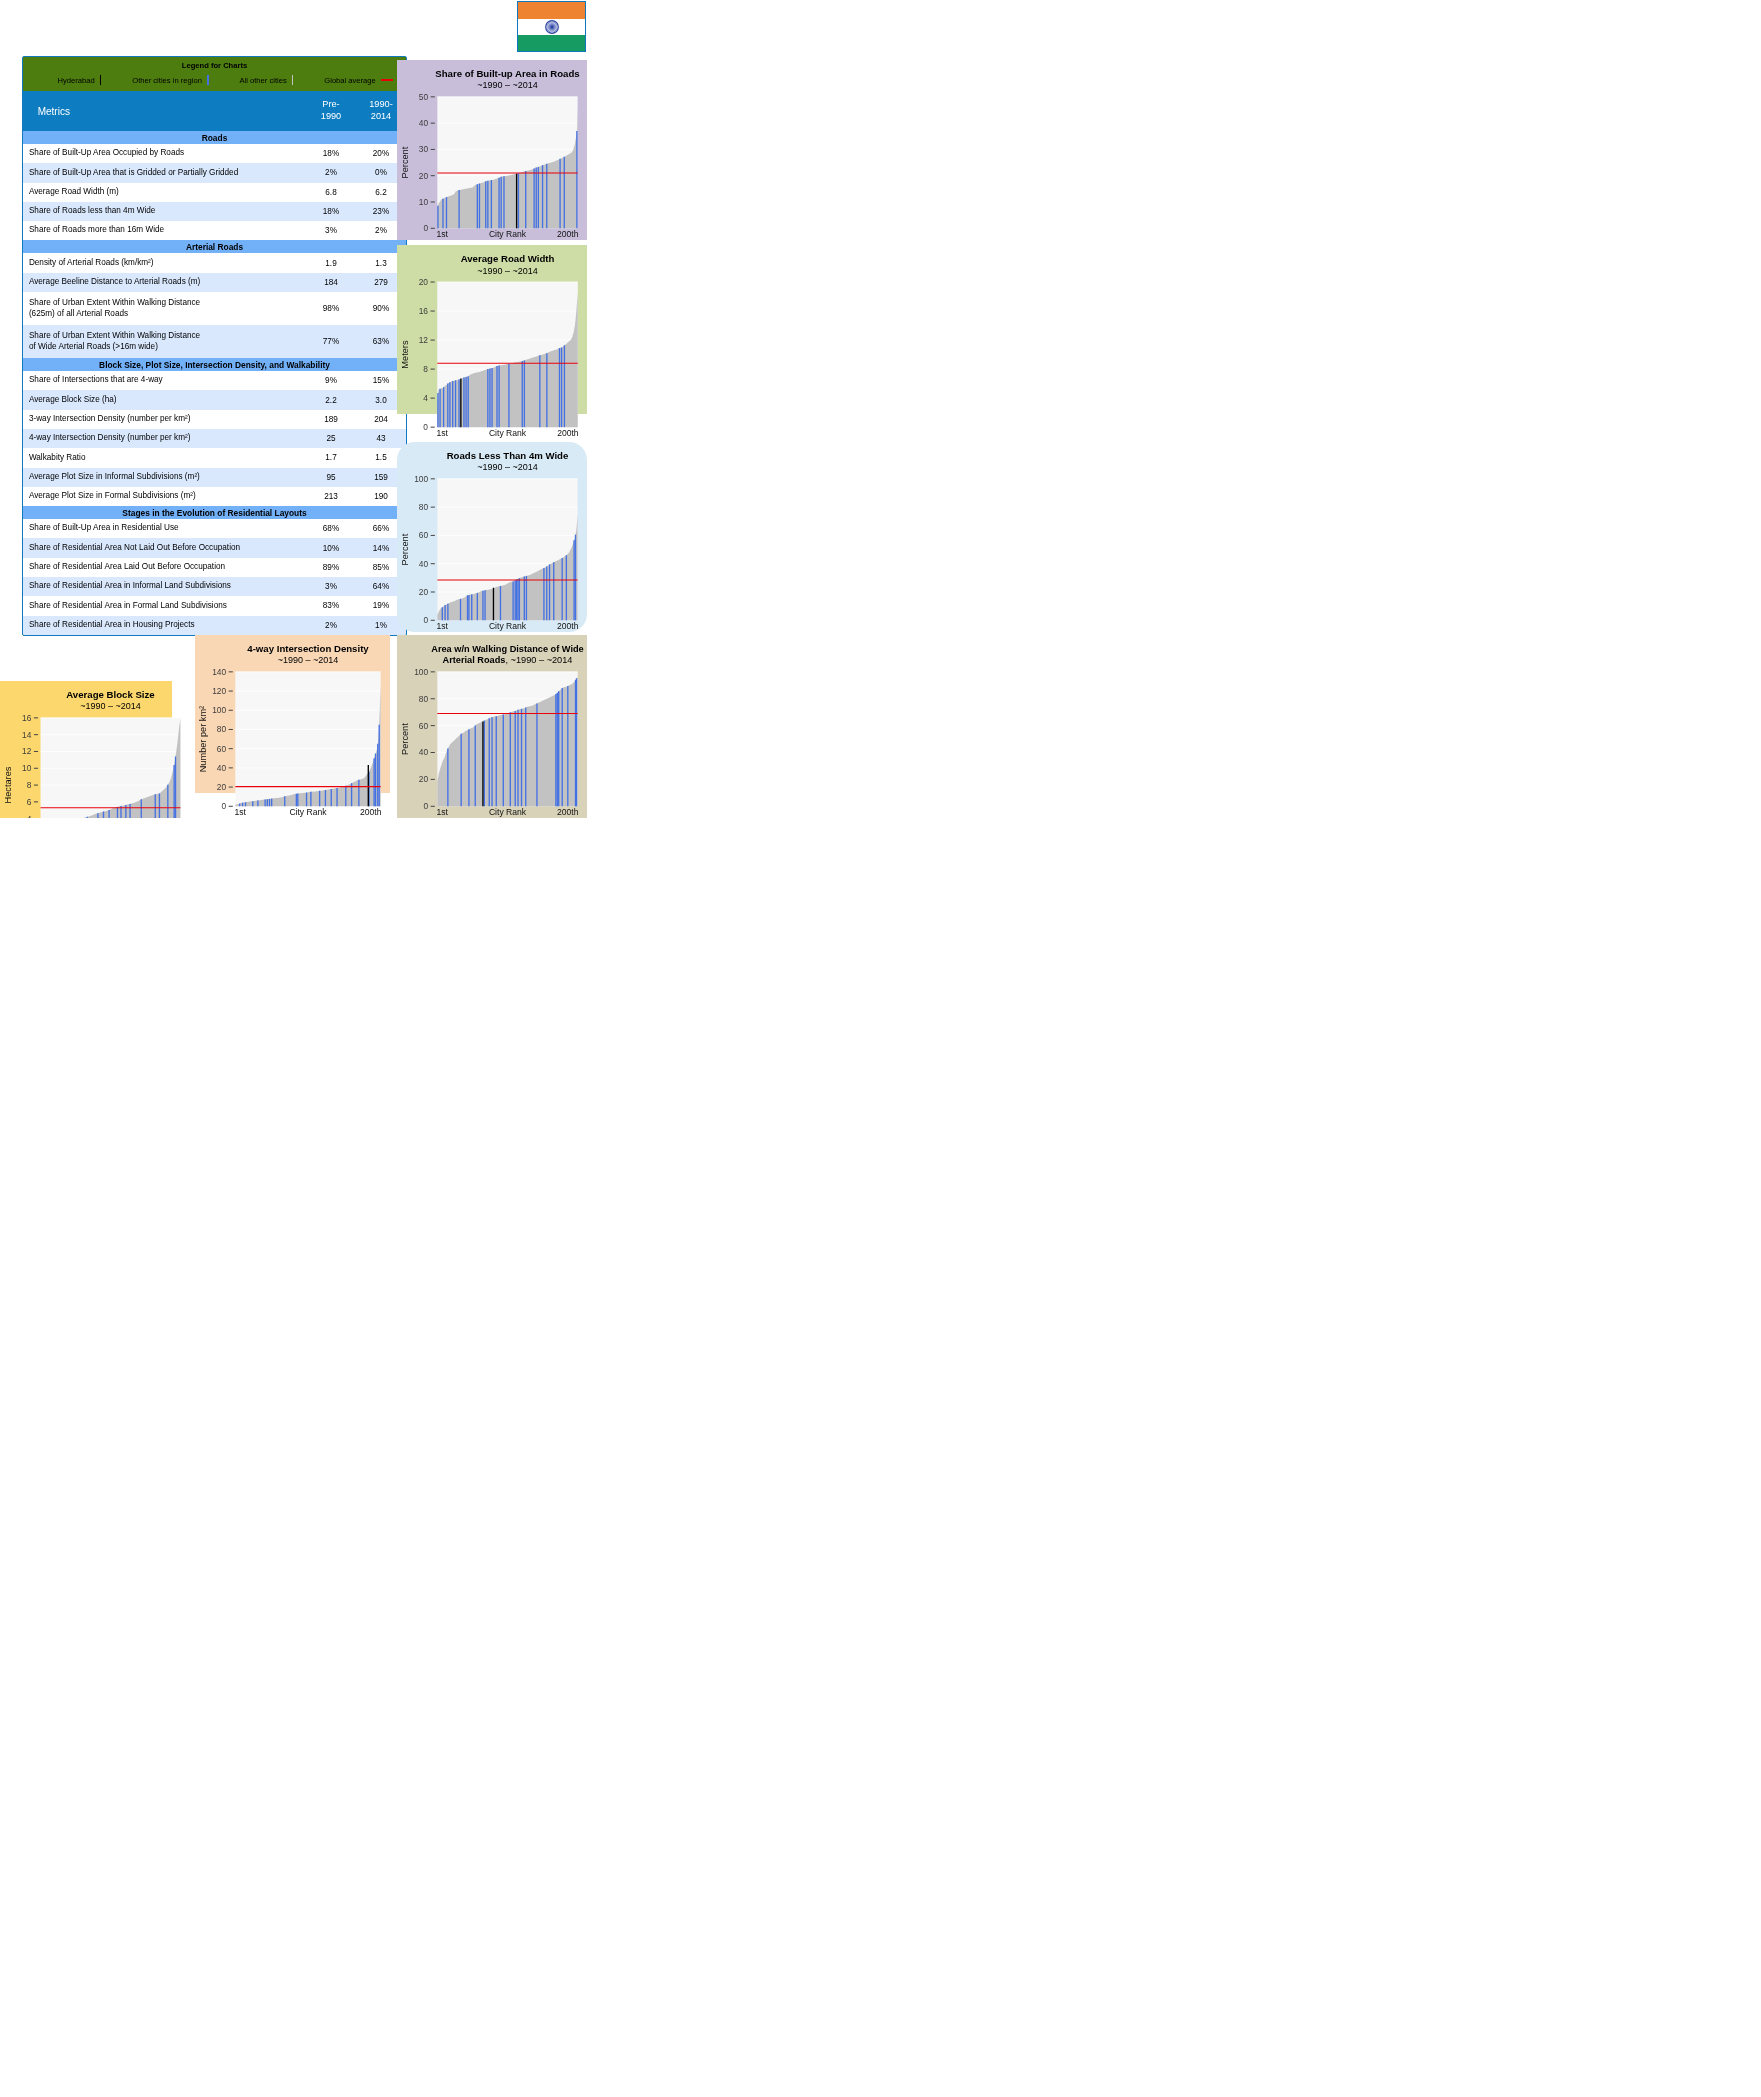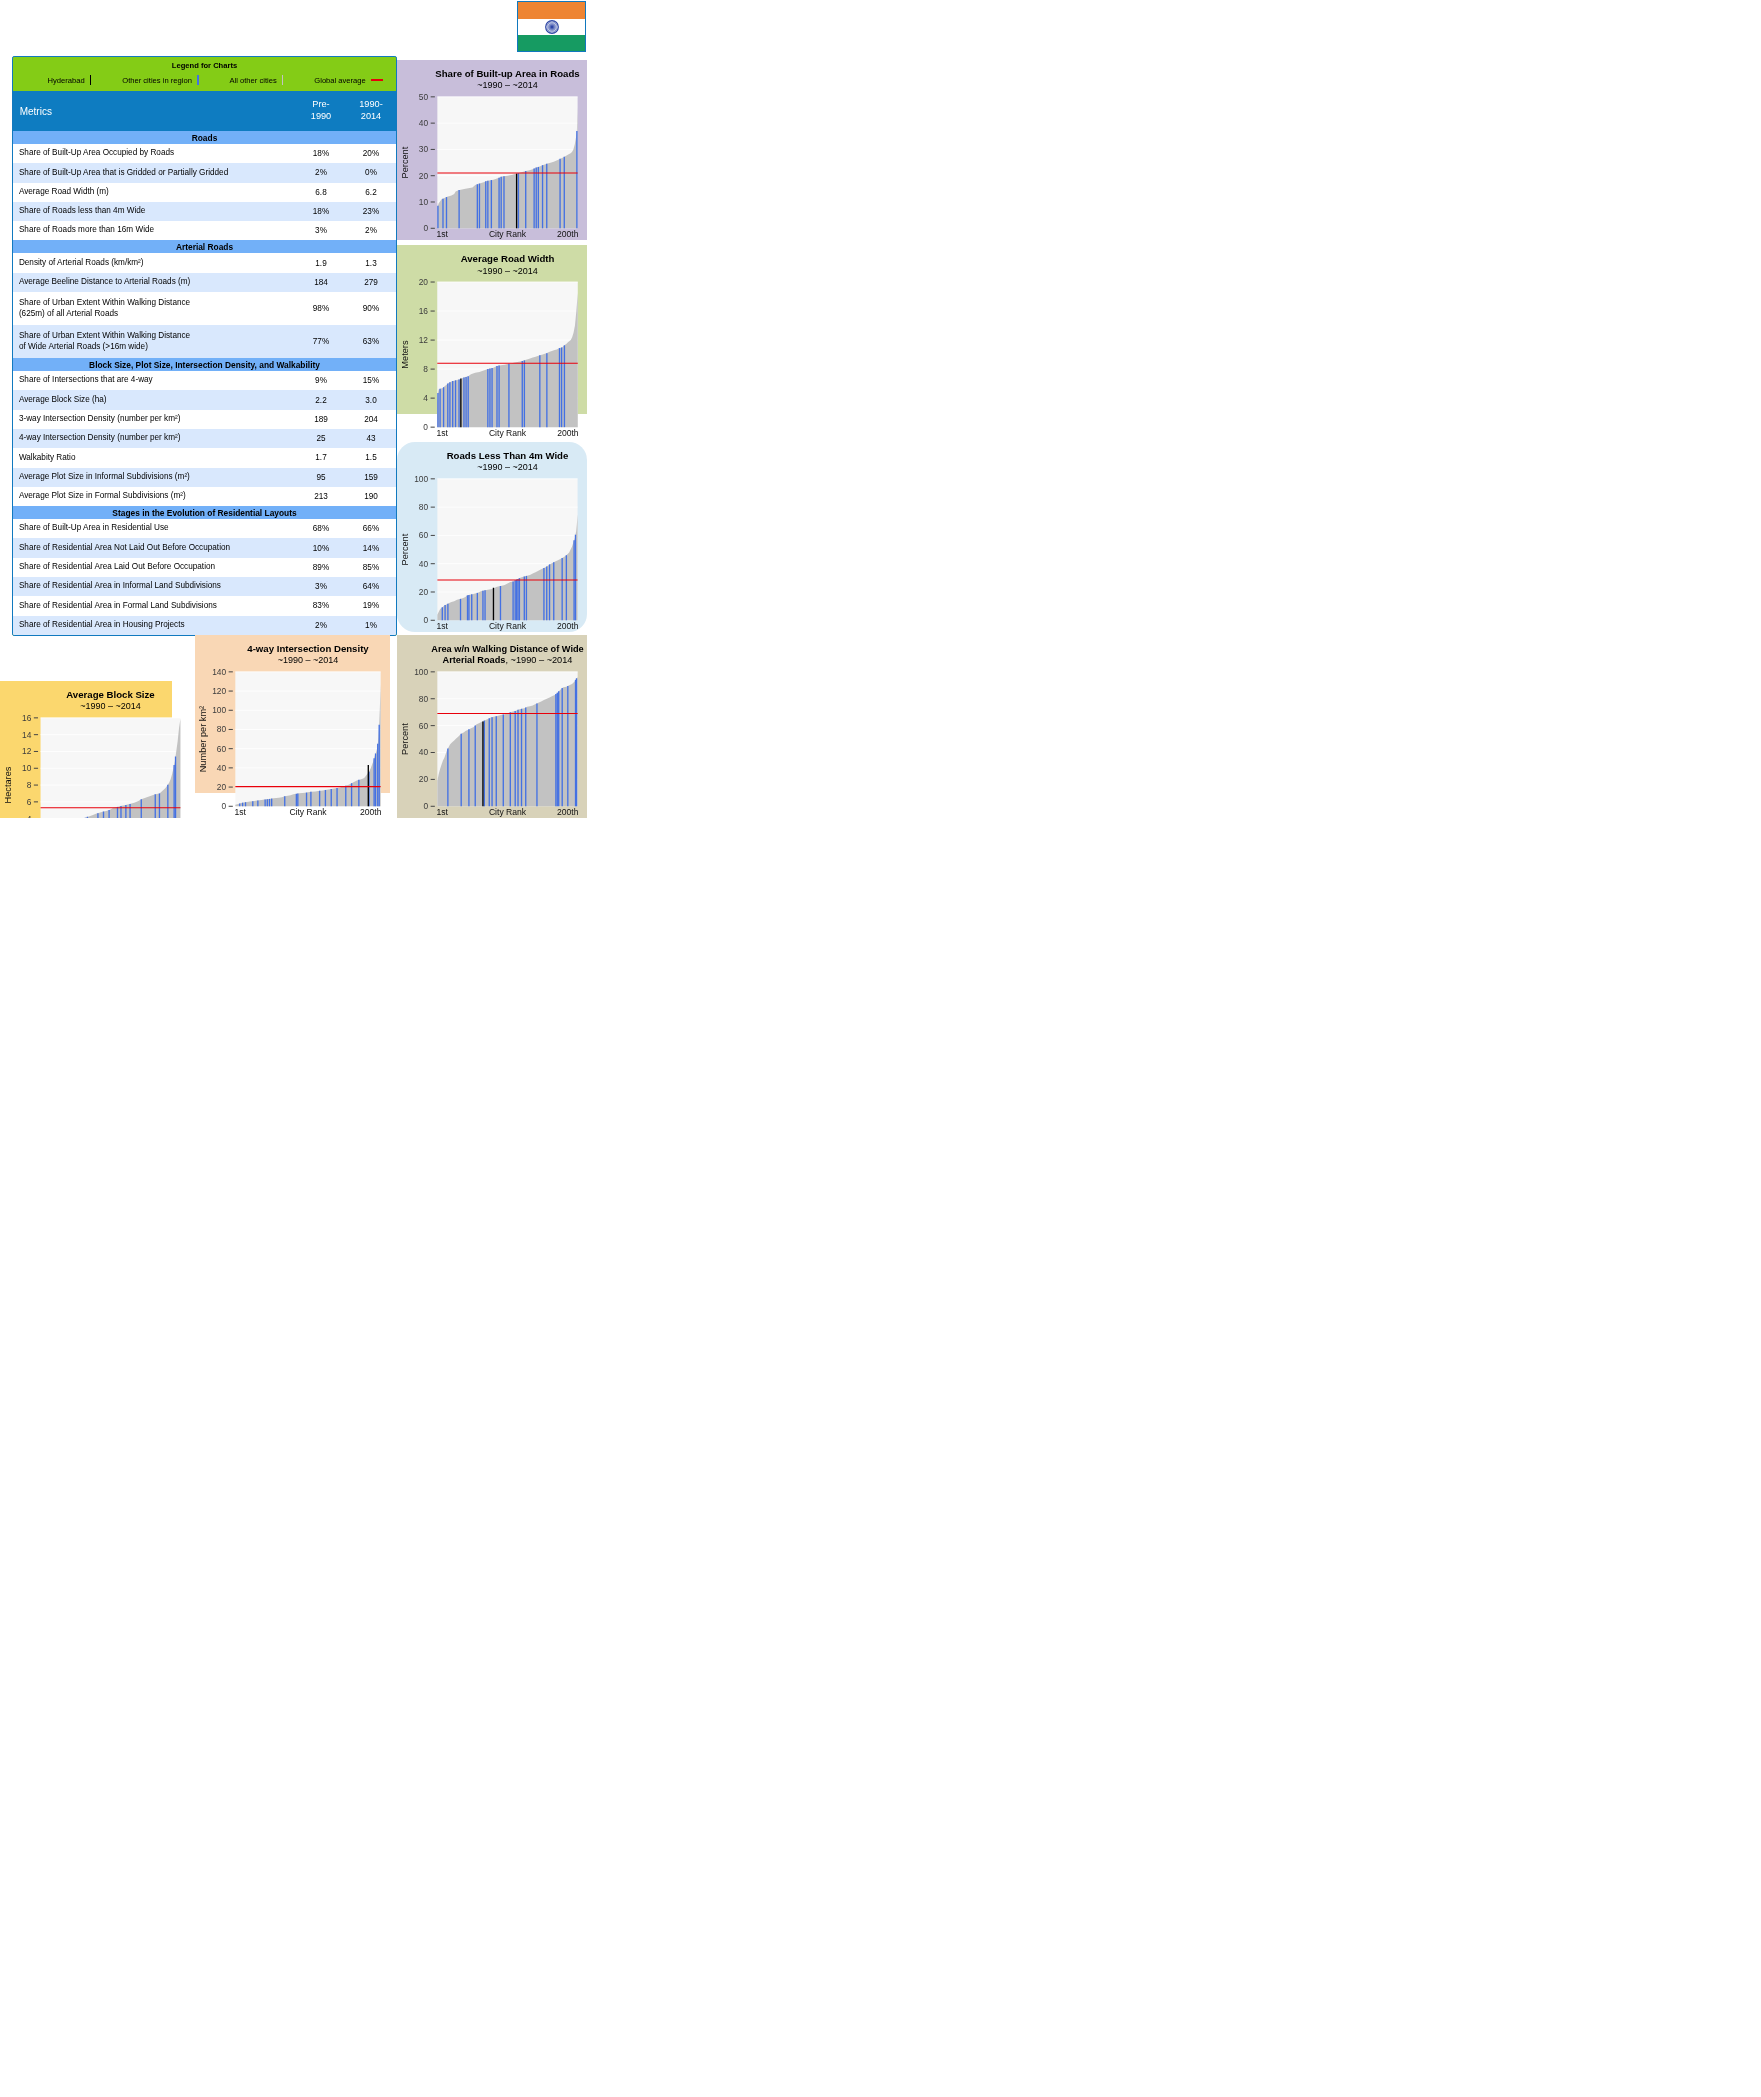--- a/index.html
+++ b/index.html
@@ -10,29 +10,29 @@
   .header-bar { position:absolute; left:0.8px; top:1.3px; width:497px; height:52px; background:#0E7CC1; display:flex; align-items:center; }
   .header-title { color:#fff; font-size:11px; padding-left:11px; font-weight:400; letter-spacing:0.1px; }
   .flag { position:absolute; left:517px; top:1.3px; width:67px; height:49px; border:1.3px solid #1178BE; background:#fff; }
   .flag .stripe { position:absolute; left:0; width:100%; height:33.34%; }
   .flag .s-top { top:0; }
   .flag .s-mid { top:33.33%; }
   .flag .s-bot { top:66.66%; }
   .flag svg.chakra { position:absolute; left:50%; top:50%; transform:translate(-50%,-50%); }
 
   
-  .panel { position:absolute; left:12px; top:56px; width:385px; border:1.3px solid #1179BF; border-radius:2.1px; background:#84cc16; box-sizing:border-box; overflow:hidden; }
+  .panel { position:absolute; left:22px; top:56px; width:385px; border:1.3px solid #1179BF; border-radius:2.1px; background:#4d7c0f; box-sizing:border-box; overflow:hidden; }
   .legend-head { height:34px; }
   .legend-title { text-align:center; font-weight:bold; font-size:7.6px; padding-top:3.8px; }
   .legend-items { display:flex; justify-content:space-between; align-items:center; padding:5px 12.6px 0 18.5px; }
   .legend-item { display:flex; align-items:center; gap:5px; font-size:7.6px;margin-left:16px; }
   .sw-bar { width:1.7px; height:10.5px; }
   .sw-dash { width:12.6px; height:2.1px; }
 
-  .thead { height:40px; background:#0E7CC1; color:#fff; display:flex; align-items:center; }
+  .thead { height:40px; background:#0E7CC1; color:#fff; display:flex; align-items:center;padding-left:8px; }
   .thead .metrics { flex:1; font-size:10px; padding-left:6.7px; }
   .thead .colh { width:50px; text-align:center; font-size:9.2px; line-height:1.3; }
 
   .section-head { height:13px; background:#72B0F8; font-weight:bold; font-size:8.4px; display:flex; align-items:center; justify-content:center; }
   .trow { display:flex; align-items:center; min-height:19.3px; font-size:8.2px; background:#fff; }
   .trow.alt { background:#D9E8FD; }
   .trow.two { min-height:33px; }
   .trow .lbl { flex:1; padding-left:5.9px; line-height:1.32; }
   .trow .val { width:50px; text-align:center; }
 

